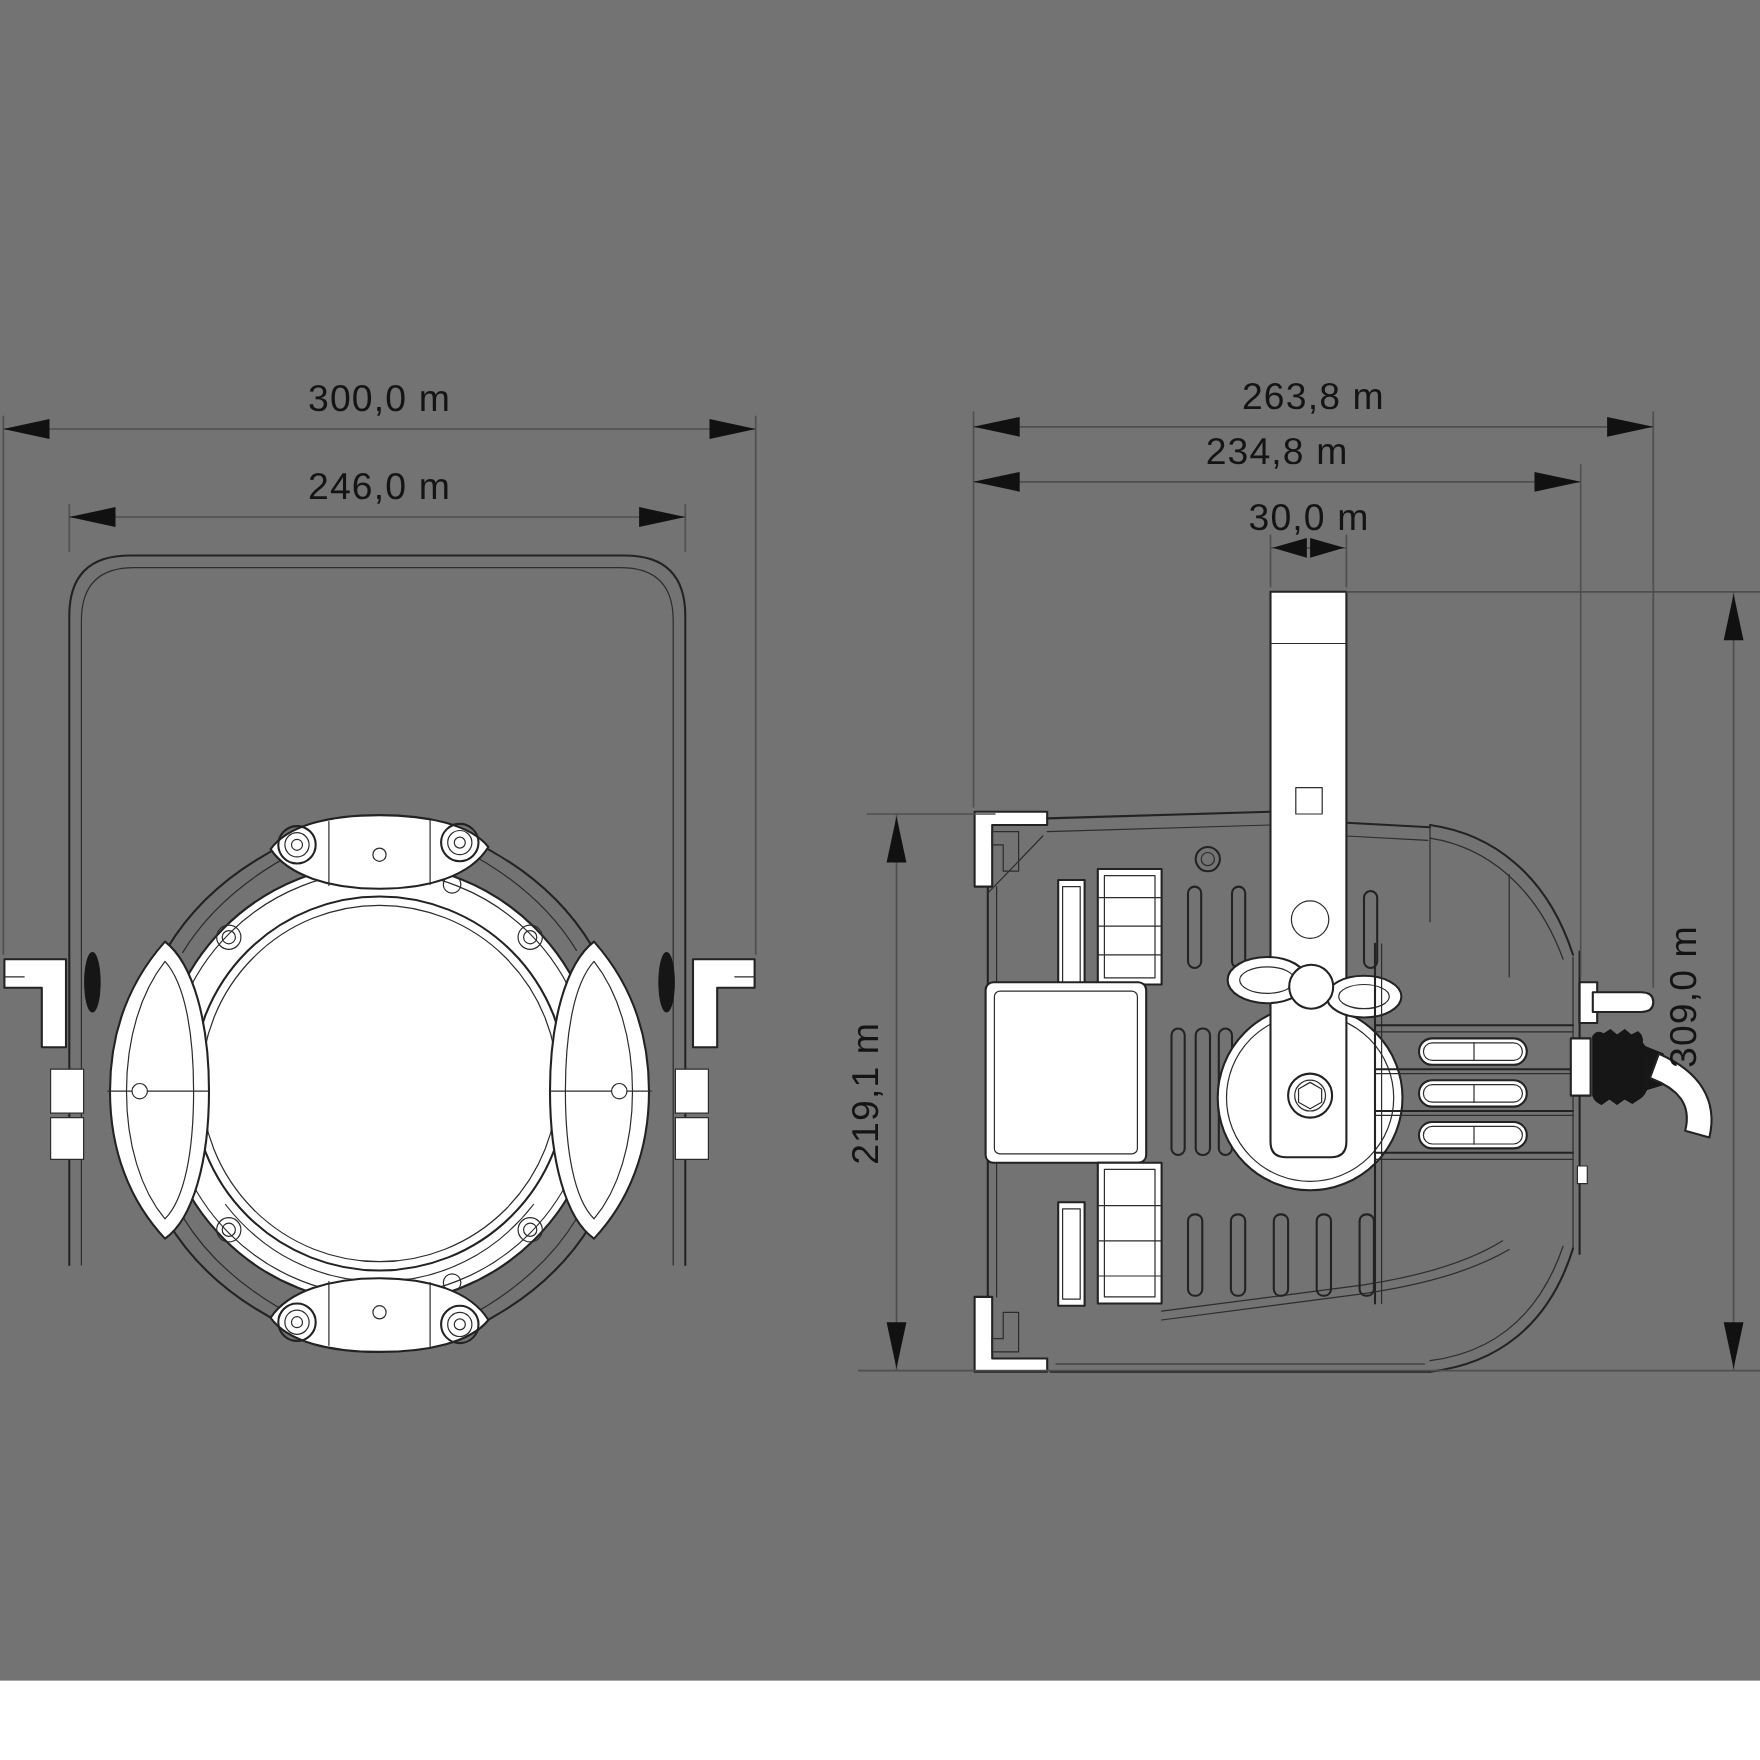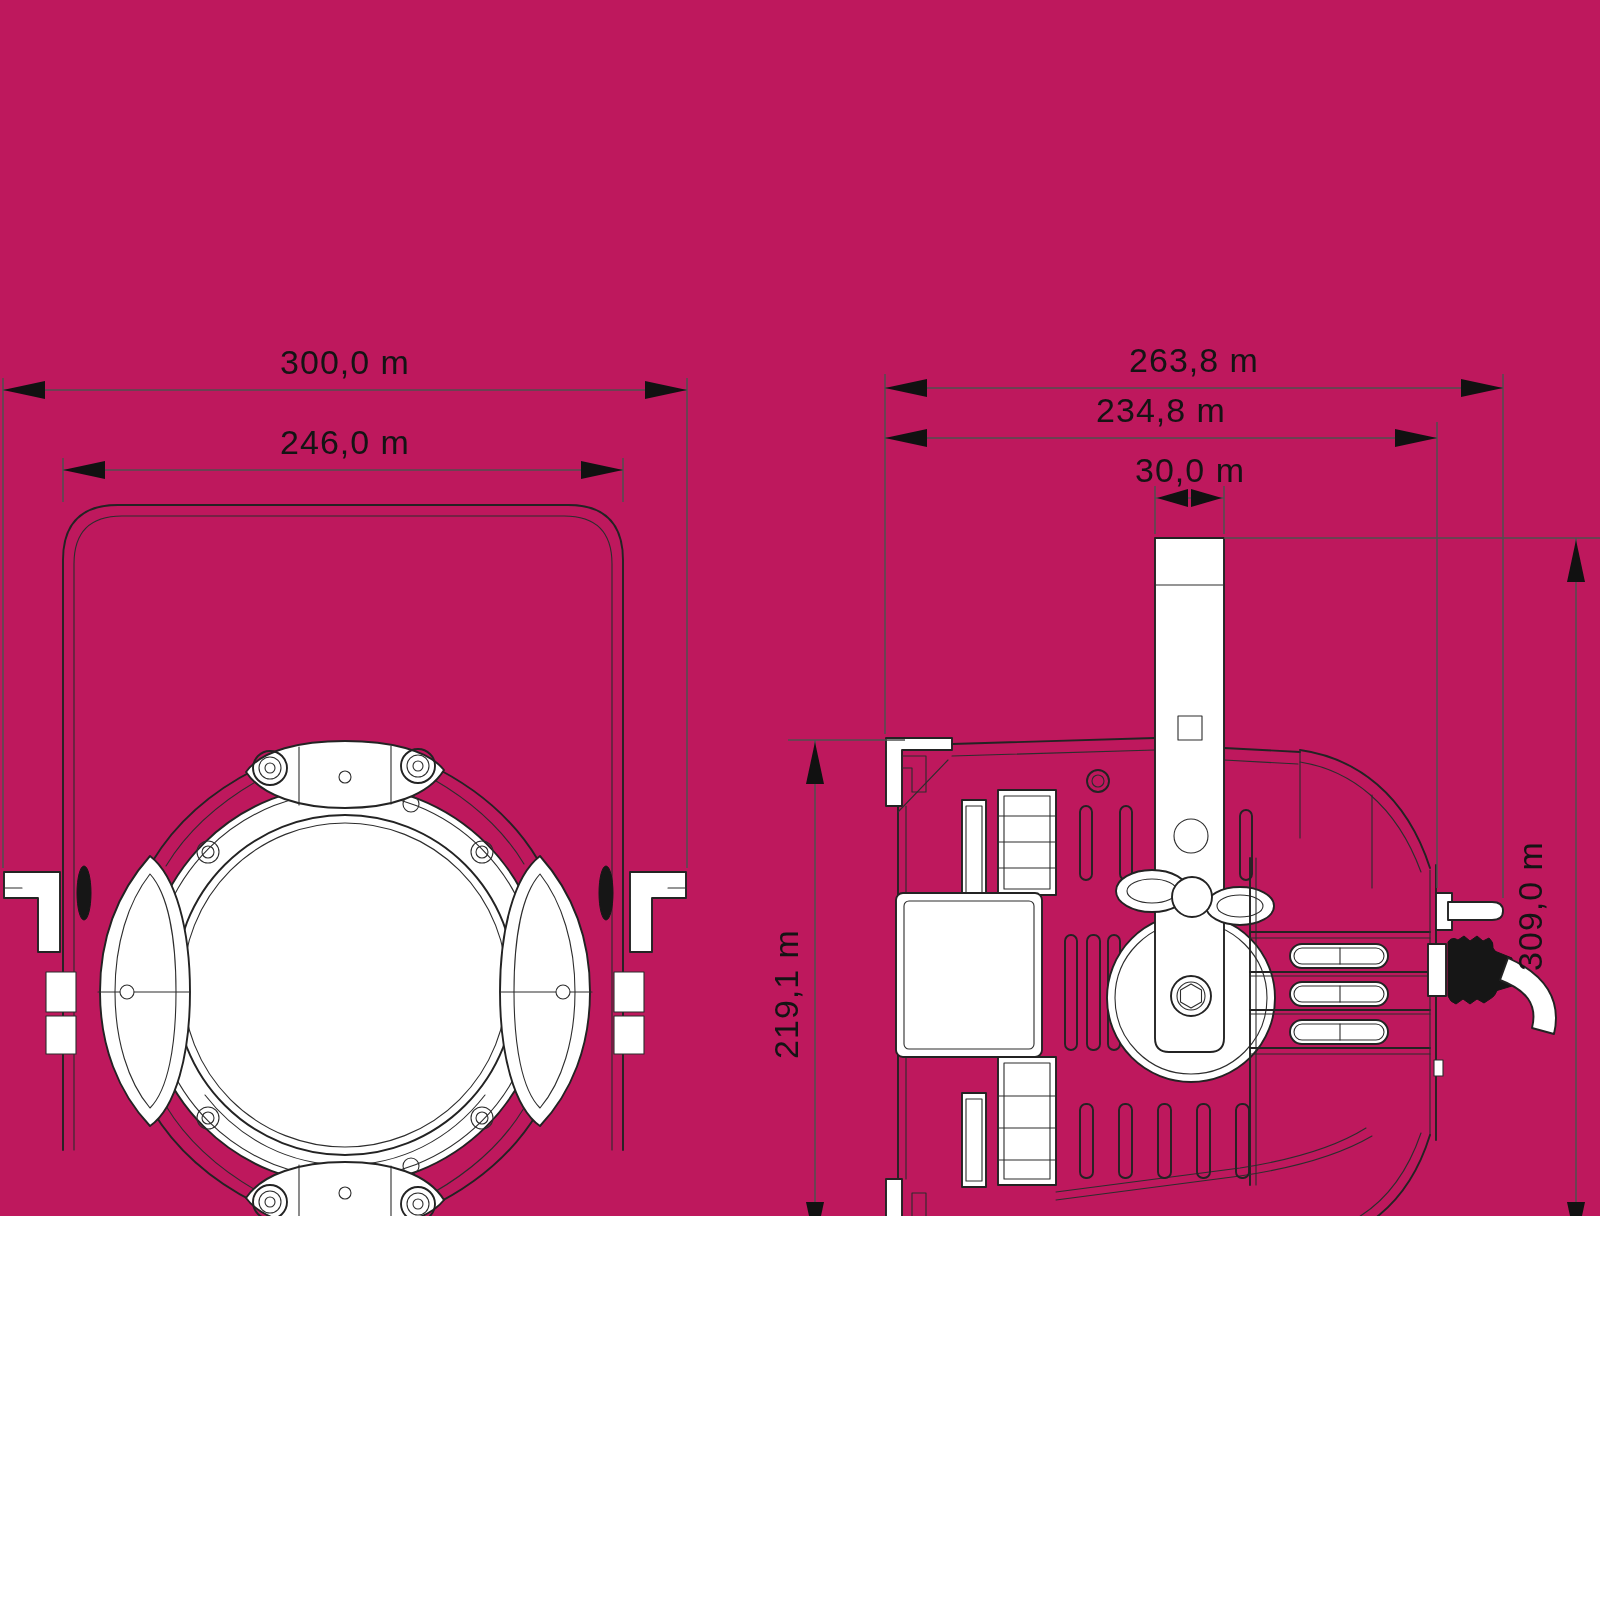--- a/index.html
+++ b/index.html
@@ -1,16 +1,16 @@
 <!DOCTYPE html>
 <html><head>
 <meta charset="utf-8">
 <style>
   html,body{margin:0;padding:0;background:#ffffff;}
-  .sheet{width:1600px;height:1216px;background:#be185d;position:relative;overflow:hidden;}
+  .sheet{width:1600px;height:1528px;background:#737373;position:relative;overflow:hidden;}
   svg{display:block;}
   .dim-text{font-family:"Liberation Sans","DejaVu Sans",sans-serif;font-size:34px;font-weight:400;letter-spacing:1px;fill:#141414;}
   .ln{stroke:#232323;stroke-width:1.9;fill:none;stroke-linecap:round;stroke-linejoin:round;}
   .ln2{stroke:#2d2d2d;stroke-width:1.1;fill:none;stroke-linecap:round;stroke-linejoin:round;}
   .wfill{fill:#ffffff;}
   .dimln{stroke:#4f4f4f;stroke-width:1.5;fill:none;}
   .arr{fill:#111111;stroke:none;}
   .blk{fill:#161616;stroke:#161616;}
 </style>
 </head>

